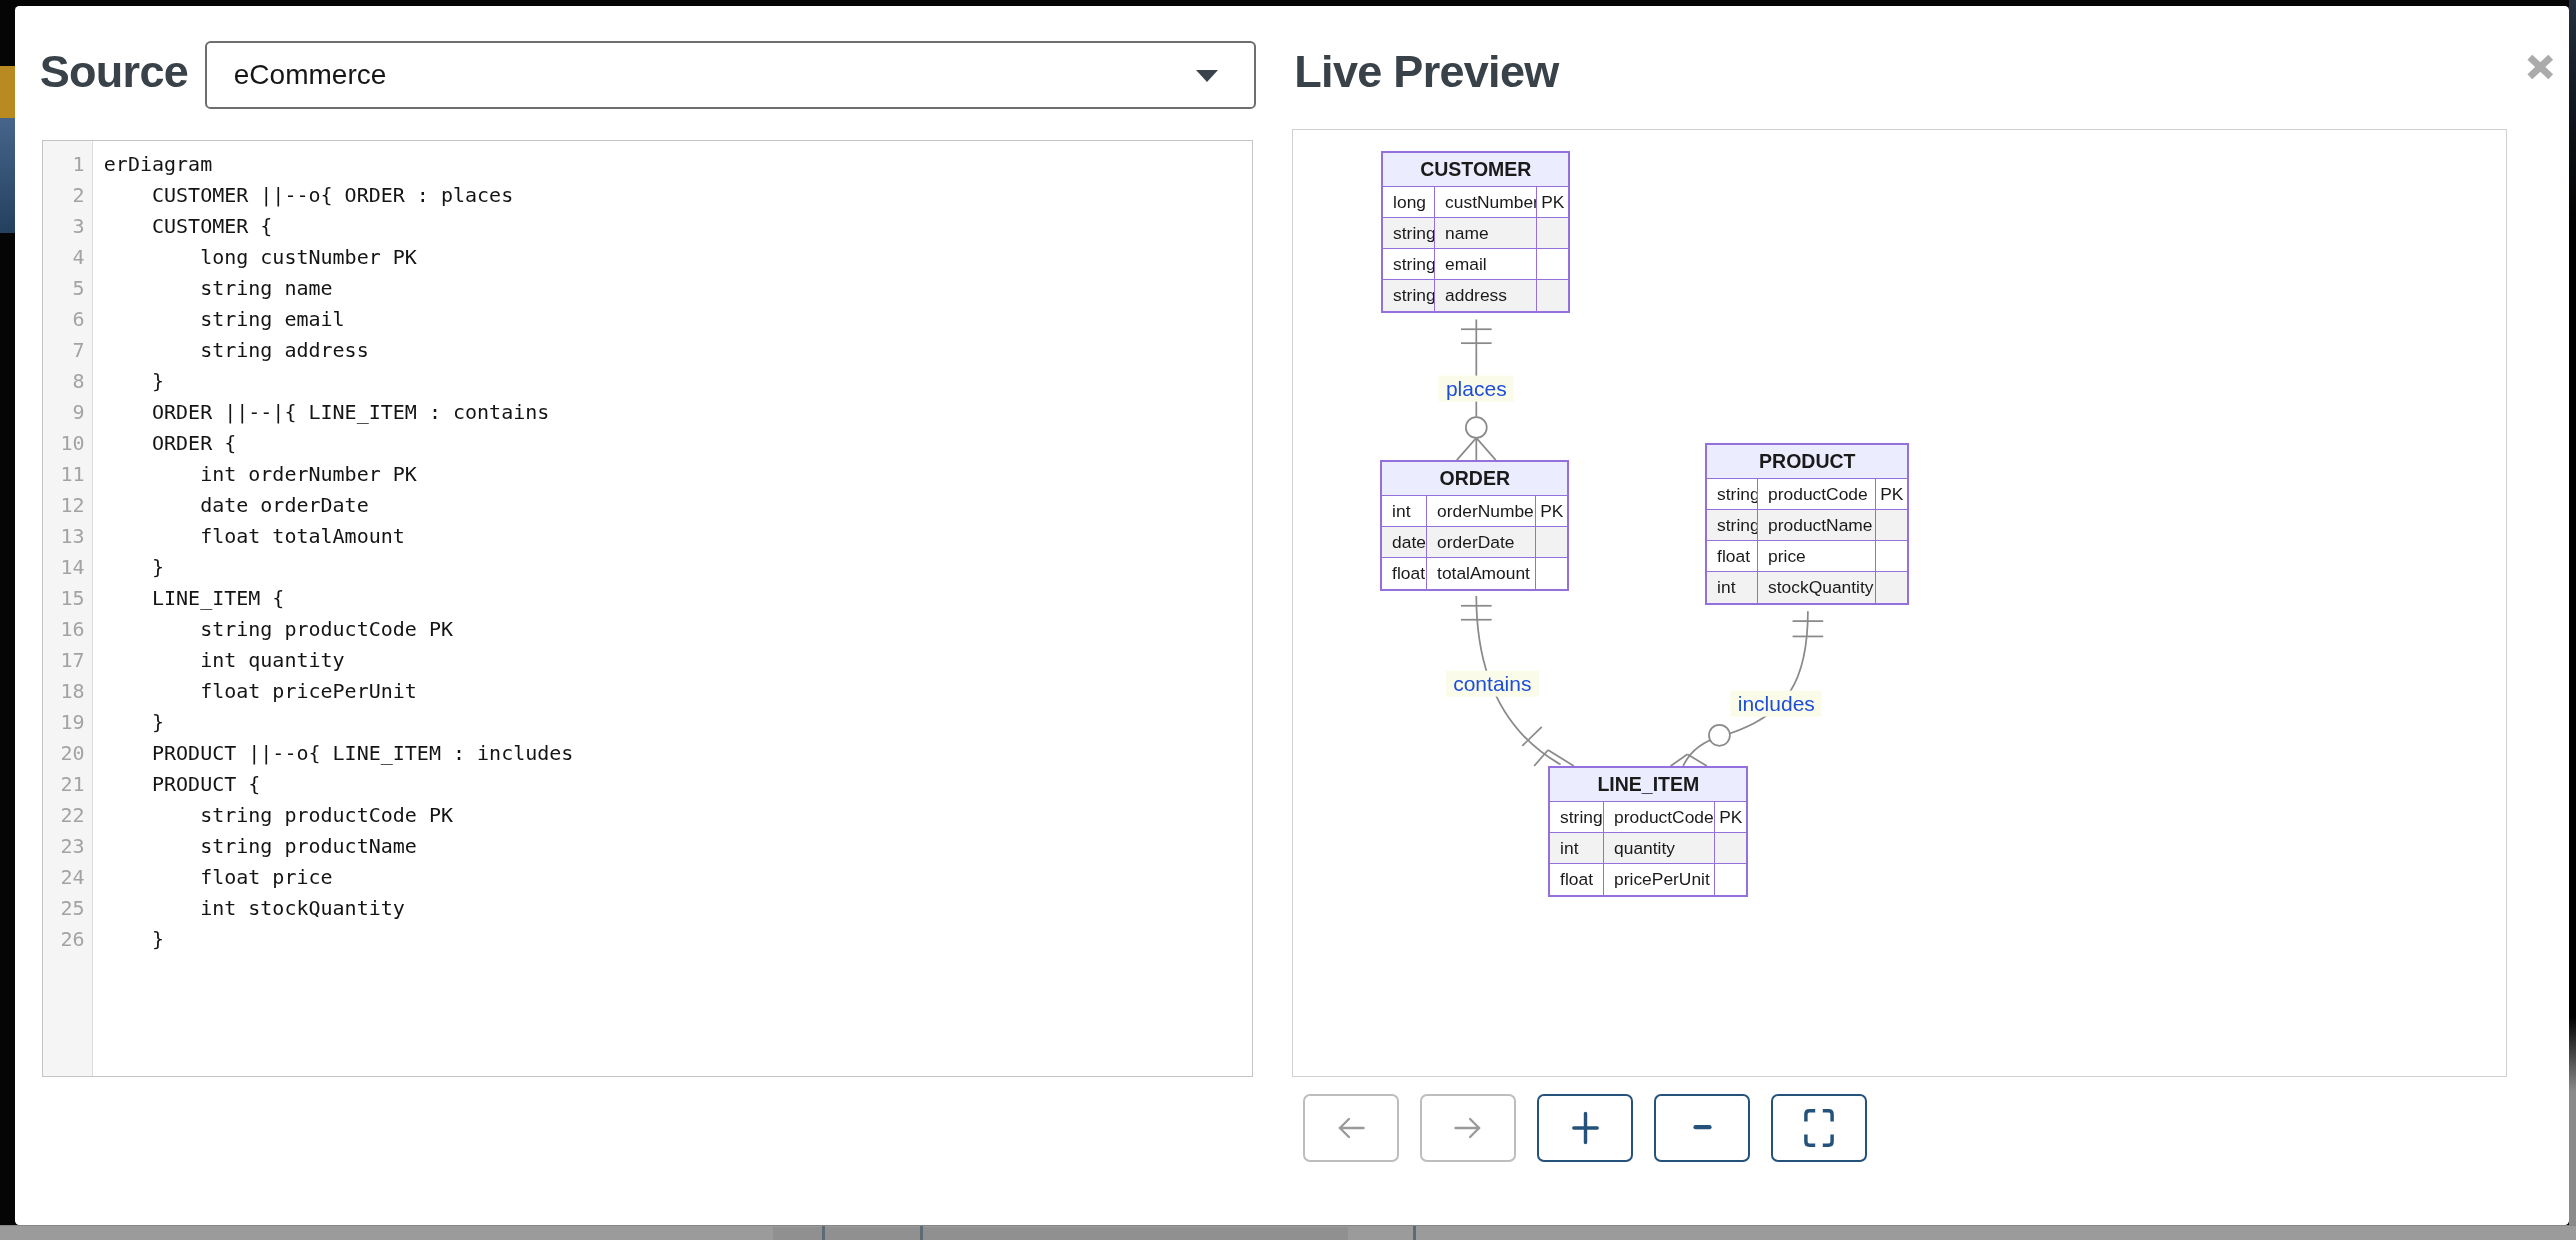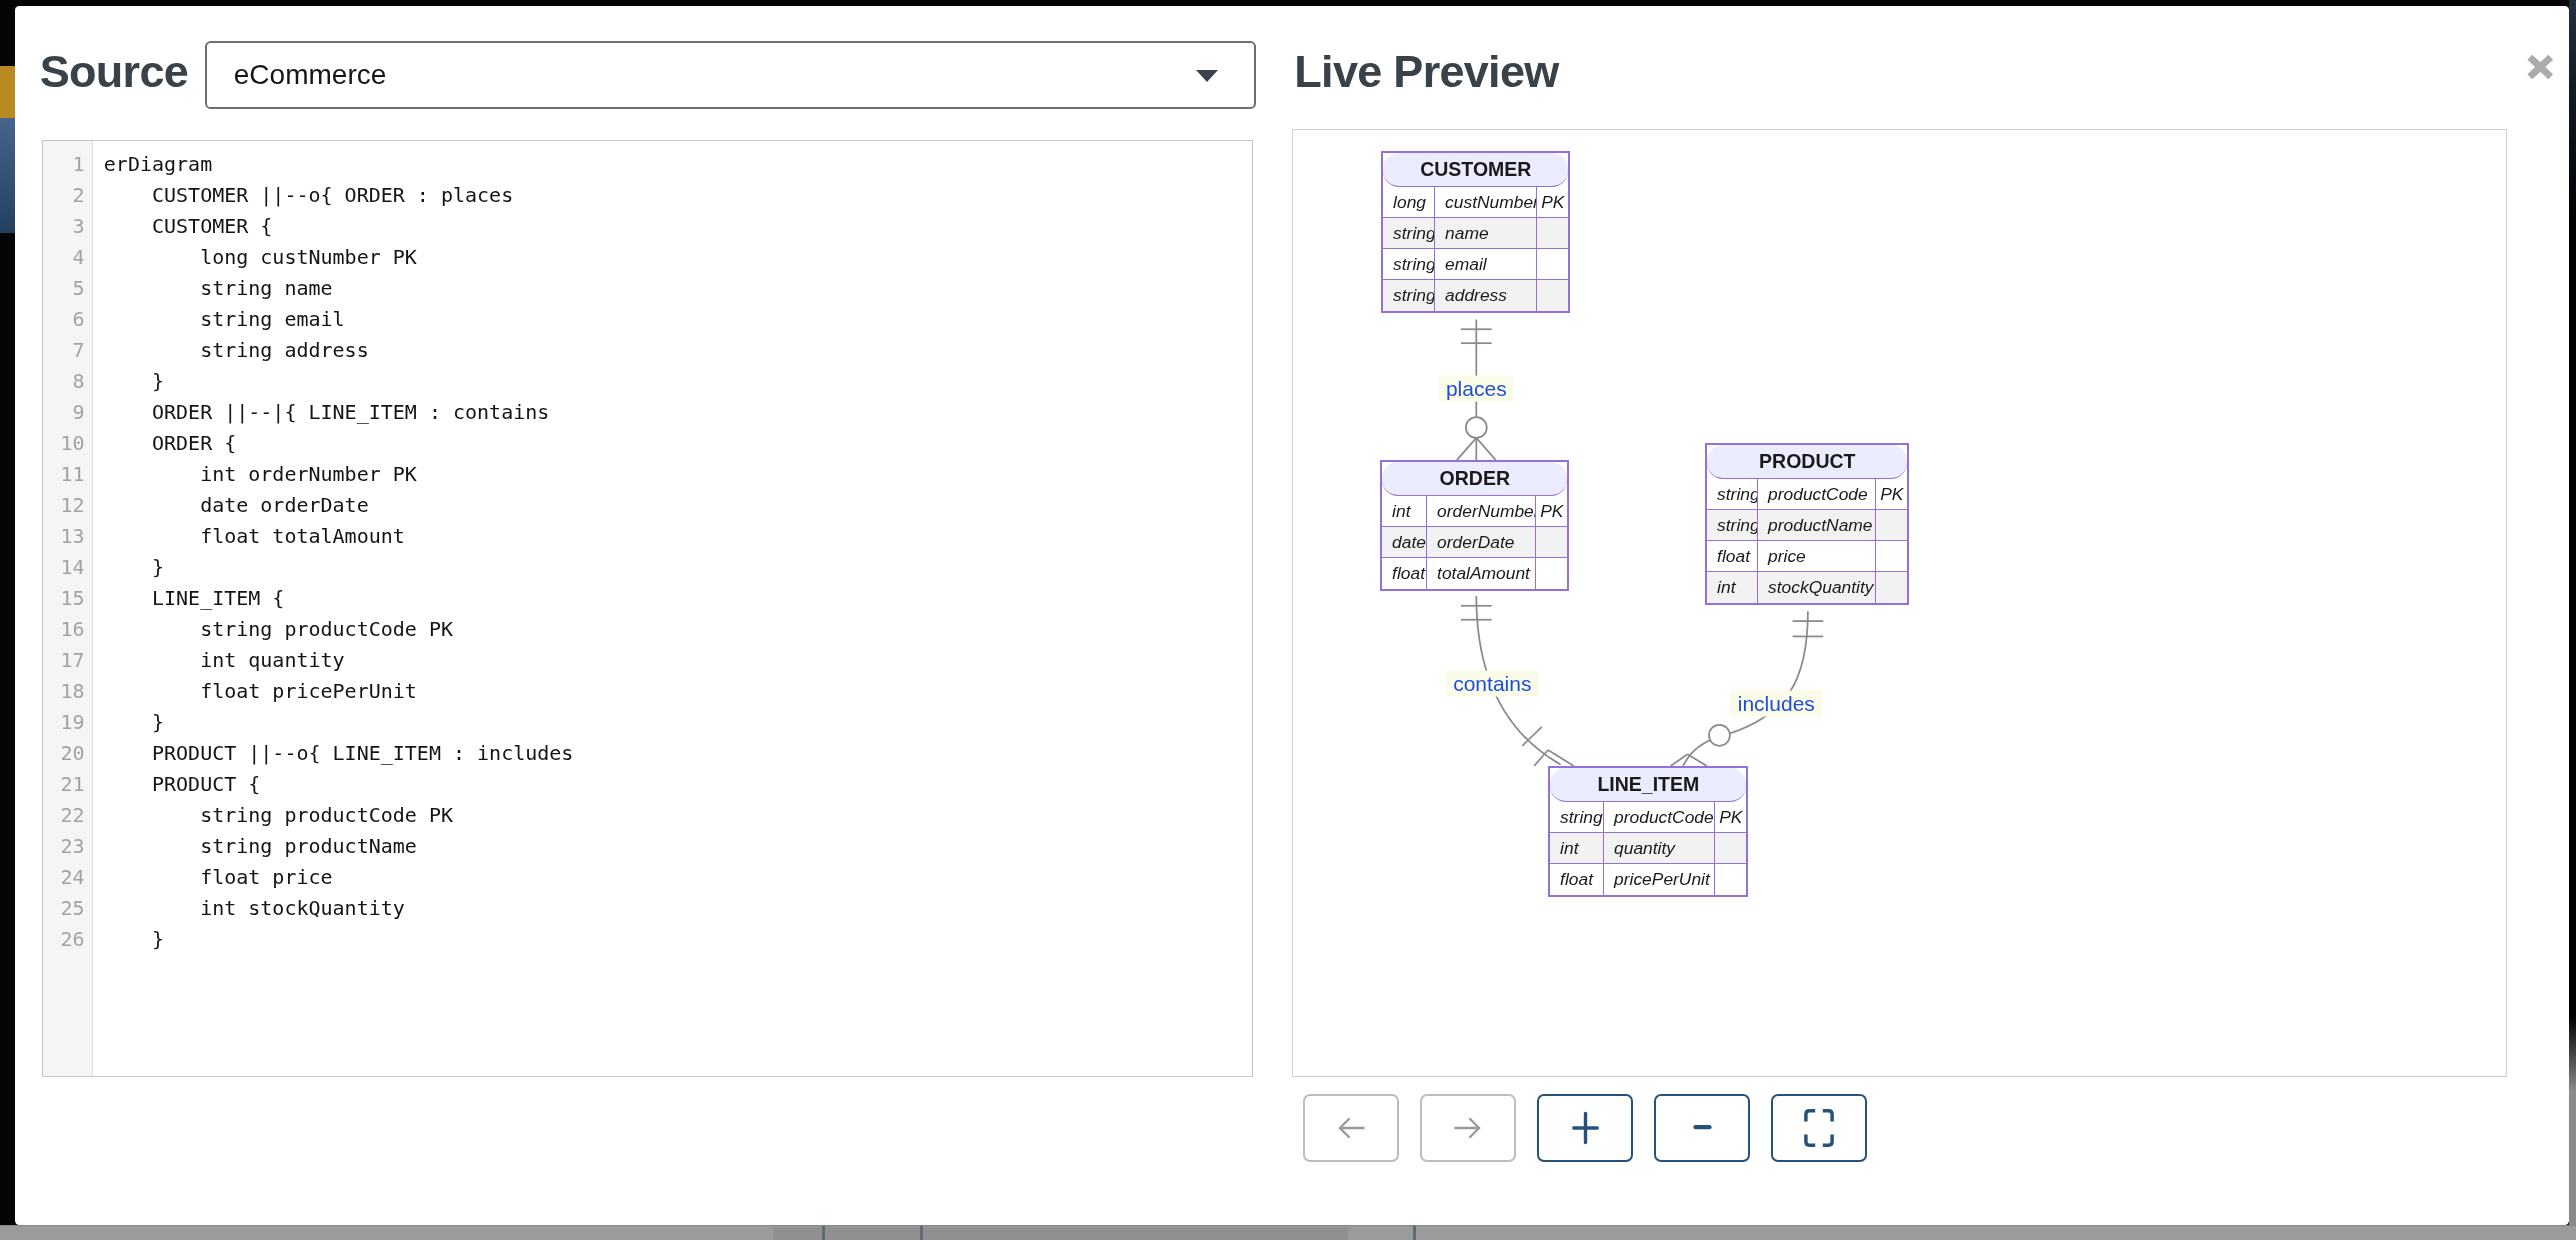--- a/index.html
+++ b/index.html
@@ -37,22 +37,22 @@
   .prompt::placeholder{color:#8d8d8d;}
   
   .close-btn{position:absolute;left:2500px;top:36px;width:50px;height:50px;background:none;border:none;cursor:pointer;
     display:flex;align-items:center;justify-content:center;padding:0;}
   
   .preview{position:absolute;left:1277px;top:123px;width:1213px;height:946px;border:1.4px solid #d0d0d0;box-sizing:content-box;background:#fff;}
   .preview svg{position:absolute;left:0;top:0;}
   
   .entity{position:absolute;border:2.1px solid #9370DB;background:#fff;}
   .ent-title{height:33px;line-height:33px;background:#ECECFF;border-bottom:1.4px solid #9370DB;text-align:center;
-    font-size:19.5px;font-weight:600;color:#1a1a1a;border-radius:16px;}
-  .ent-grid{display:grid;font-style:italic;}
+    font-size:19.5px;font-weight:600;color:#1a1a1a;}
+  .ent-grid{display:grid;}
   .cell{height:31px;line-height:31px;font-size:17.4px;color:#1a1a1a;padding-left:9.8px;box-sizing:border-box;
     border-right:1.4px solid #9370DB;border-bottom:1.4px solid #9370DB;background:#fff;overflow:hidden;white-space:nowrap;}
   .cell.altrow{background:#f2f2f2;}
   .cell.keycol{border-right:none;padding-left:0;text-align:center;}
   .cell.lastrow{border-bottom:none;}
   .rel-label{position:absolute;transform:translate(-50%,-50%);background:#fbfbe9;padding:1.4px 7px;font-size:21px;color:#1d4ed8;white-space:nowrap;}
   
   .tb-btn{position:absolute;top:1088px;width:96px;height:68px;background:#fff;border-radius:7px;border:2.1px solid #24527a;
     box-sizing:border-box;display:flex;align-items:center;justify-content:center;cursor:pointer;padding:0;}
   .tb-btn.disabled{border-color:#bdbdbd;}

